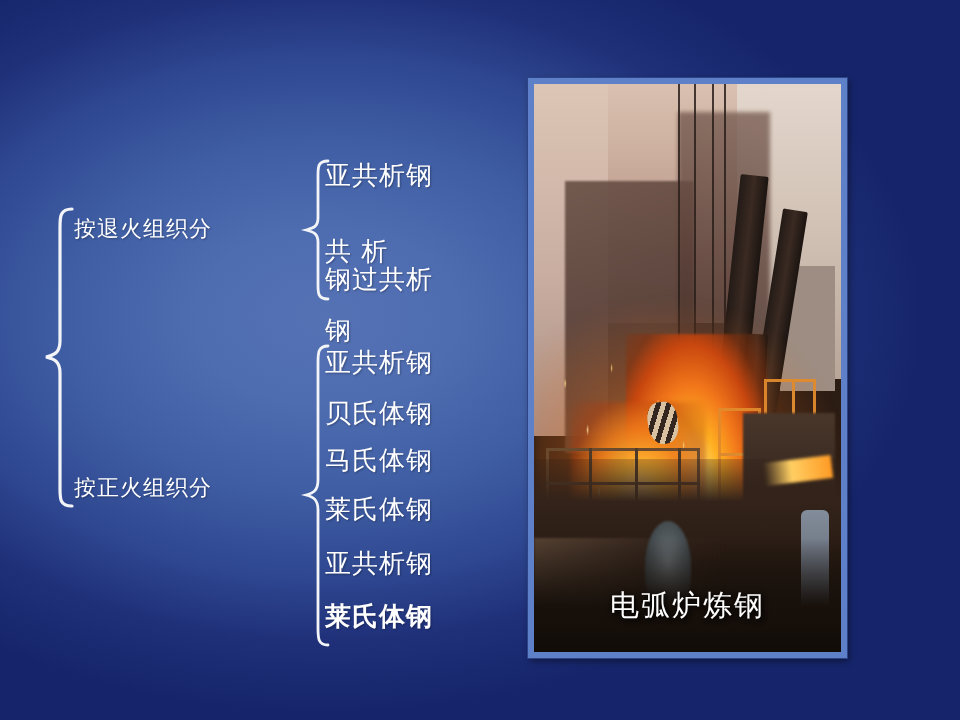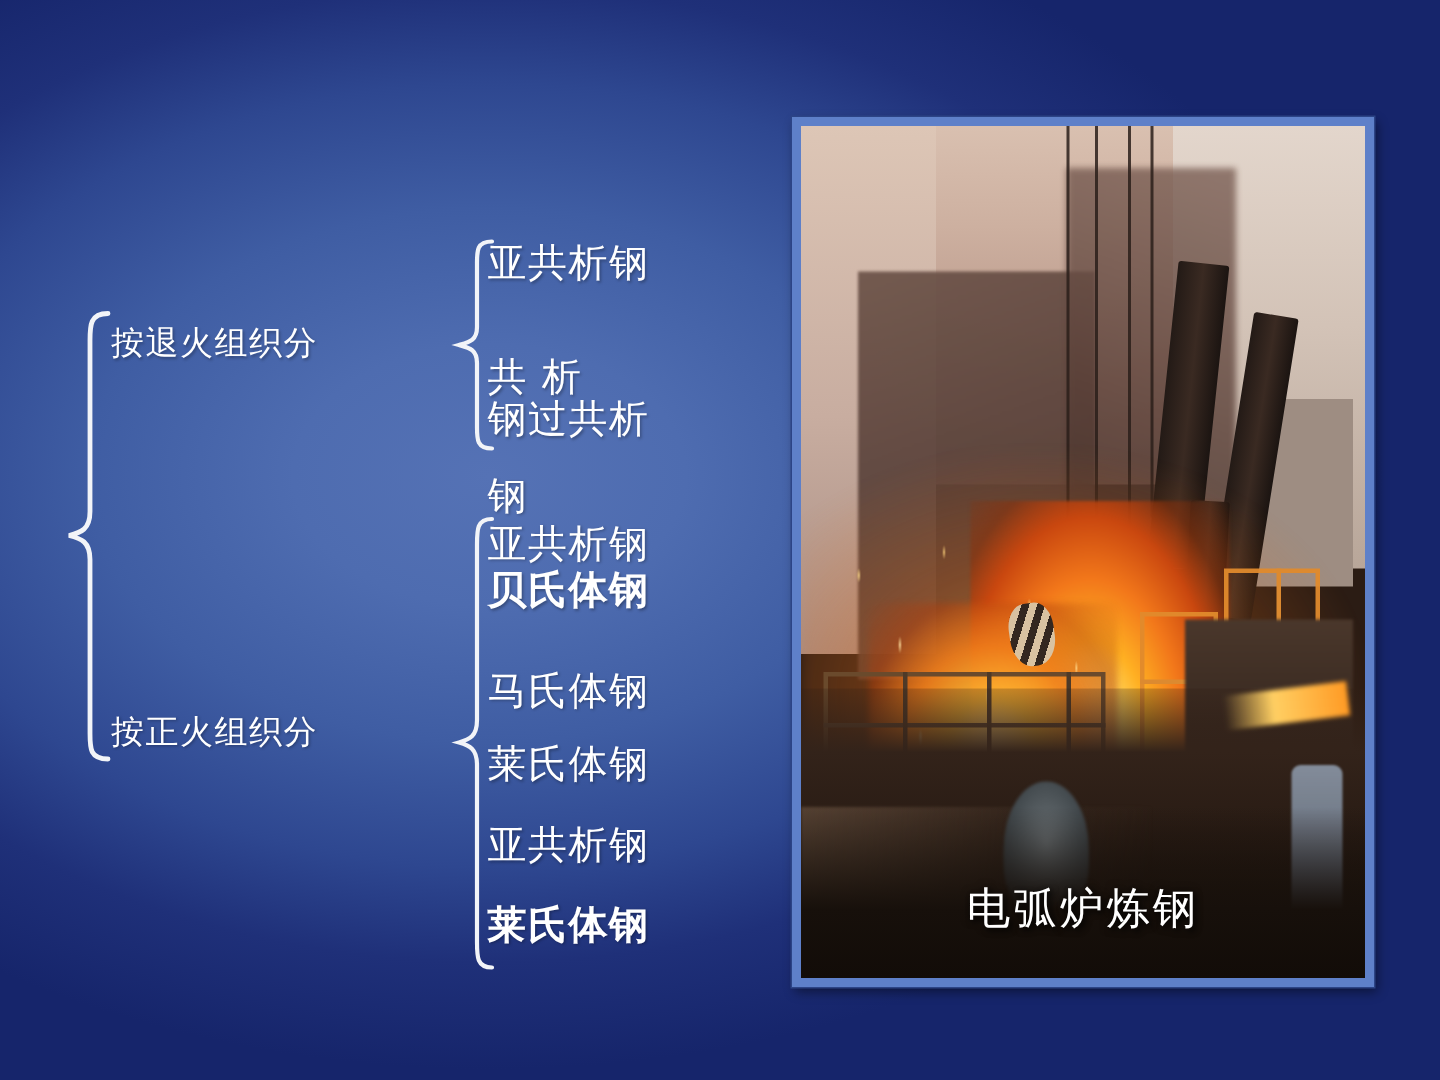--- a/index.html
+++ b/index.html
@@ -46,21 +46,21 @@
     font-size:26px;
     color:#ffffff;
     white-space:nowrap;
     letter-spacing:1px;
     text-shadow:1px 1px 2px rgba(0,0,0,.3);
   }
   .brace{ position:absolute; }
   
   .pic-frame{
     position:absolute;
-    left:528px; top:78px; width:388px; height:580px;
+    left:528px; top:78px; width:319px; height:580px;
     border:6px solid #5e80c9;
     box-shadow:0 0 0 1px #2c4486, 2px 3px 7px rgba(0,0,0,.45);
     overflow:hidden;
     background:#2b1c14;
   }
   .photo{ position:absolute; inset:0; overflow:hidden; }
   
   .ph-sky{
     position:absolute; left:0; top:0; width:100%; height:42%;
     background:
@@ -210,21 +210,21 @@
     <div class="lvl2" style="left:325px; top:158px;">亚共析钢</div>
     <div class="lvl2" style="left:325px; top:210px;margin-top:24px;">共  析</div>
     <div class="lvl2" style="left:325px; top:262px;">钢过共析</div>
     <div class="lvl2" style="left:325px; top:313px;">钢</div>
 
     <svg class="brace" style="left:298px; top:343px;" width="34" height="308" viewBox="0 0 34 308">
       <path d="M30 3 C20 3 20 10 20 20 L20 137 C20 148 15 150 8 152 C15 154 20 156 20 167 L20 285 C20 295 20 302 30 302" fill="none" stroke="#f2f4f8" stroke-width="2.8" stroke-linecap="round"></path>
     </svg>
 
     <div class="lvl2" style="left:325px; top:345px;">亚共析钢</div>
-    <div class="lvl2" style="left:325px; top:376px;font-weight:bold;">贝氏体钢</div>
+    <div class="lvl2" style="left:325px; top:396px;">贝氏体钢</div>
     <div class="lvl2" style="left:325px; top:443px;">马氏体钢</div>
     <div class="lvl2" style="left:325px; top:492px;">莱氏体钢</div>
     <div class="lvl2" style="left:325px; top:546px;">亚共析钢</div>
     <div class="lvl2" style="left:325px; top:599px;font-weight:bold;">莱氏体钢</div>
   </div>
 
   <div class="pic-frame">
     <div class="photo">
 
       <div class="ph-sky"></div>

